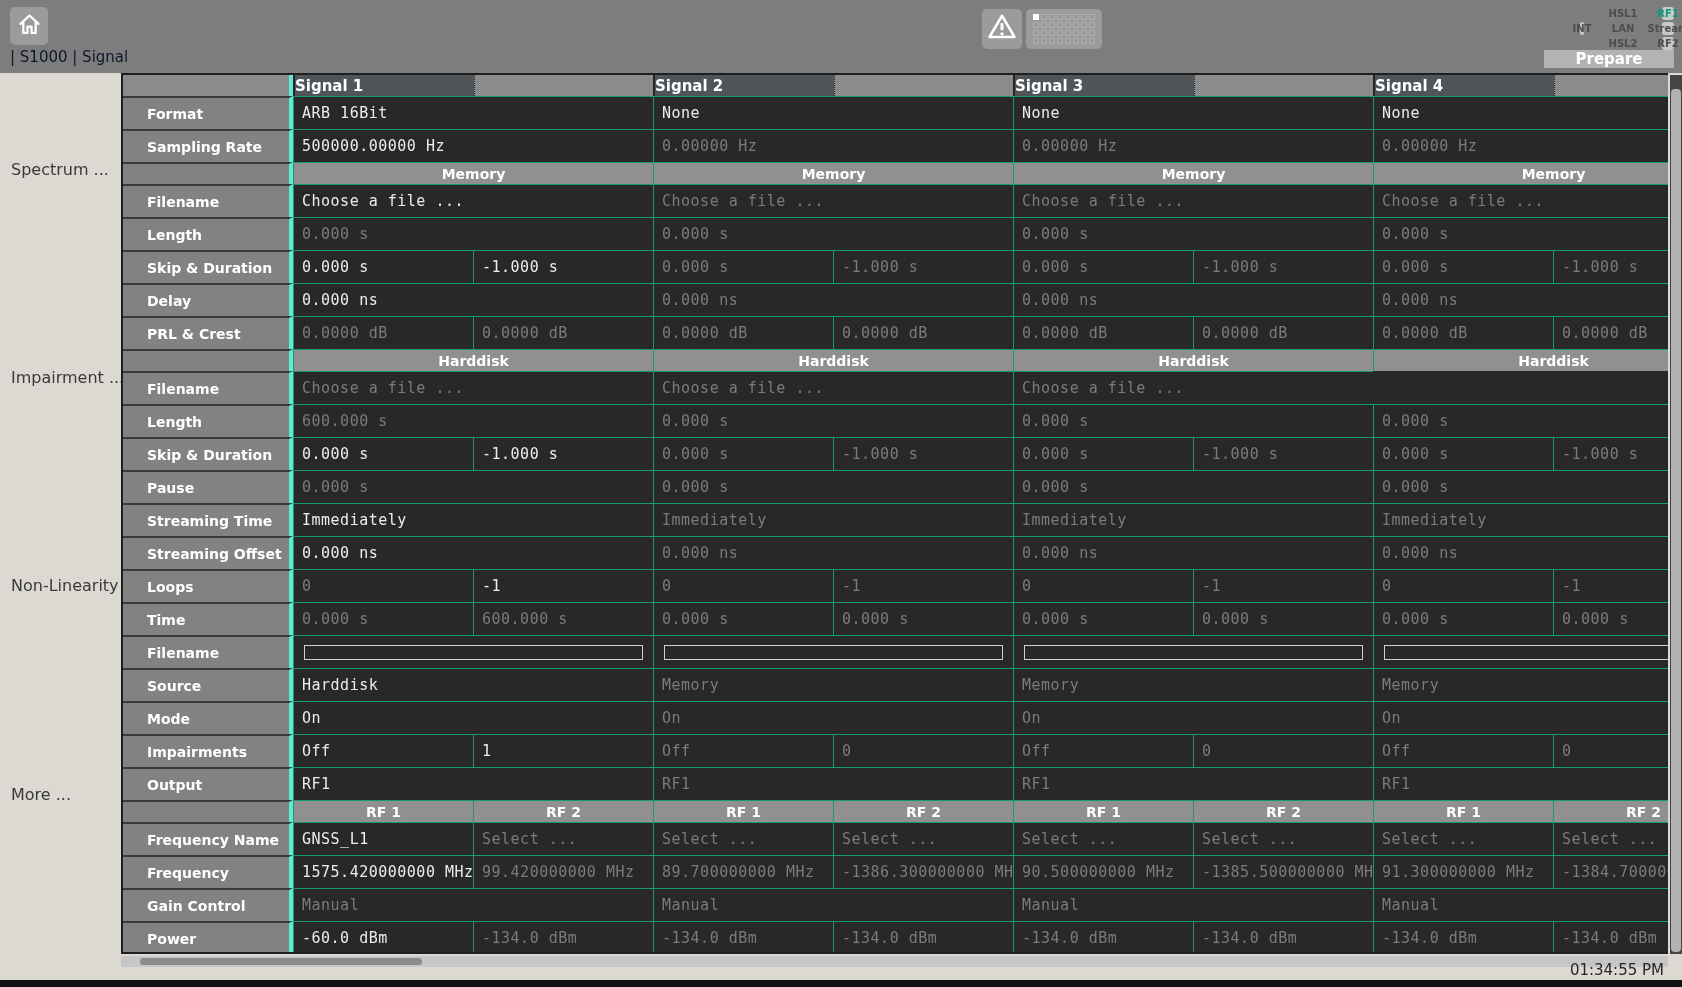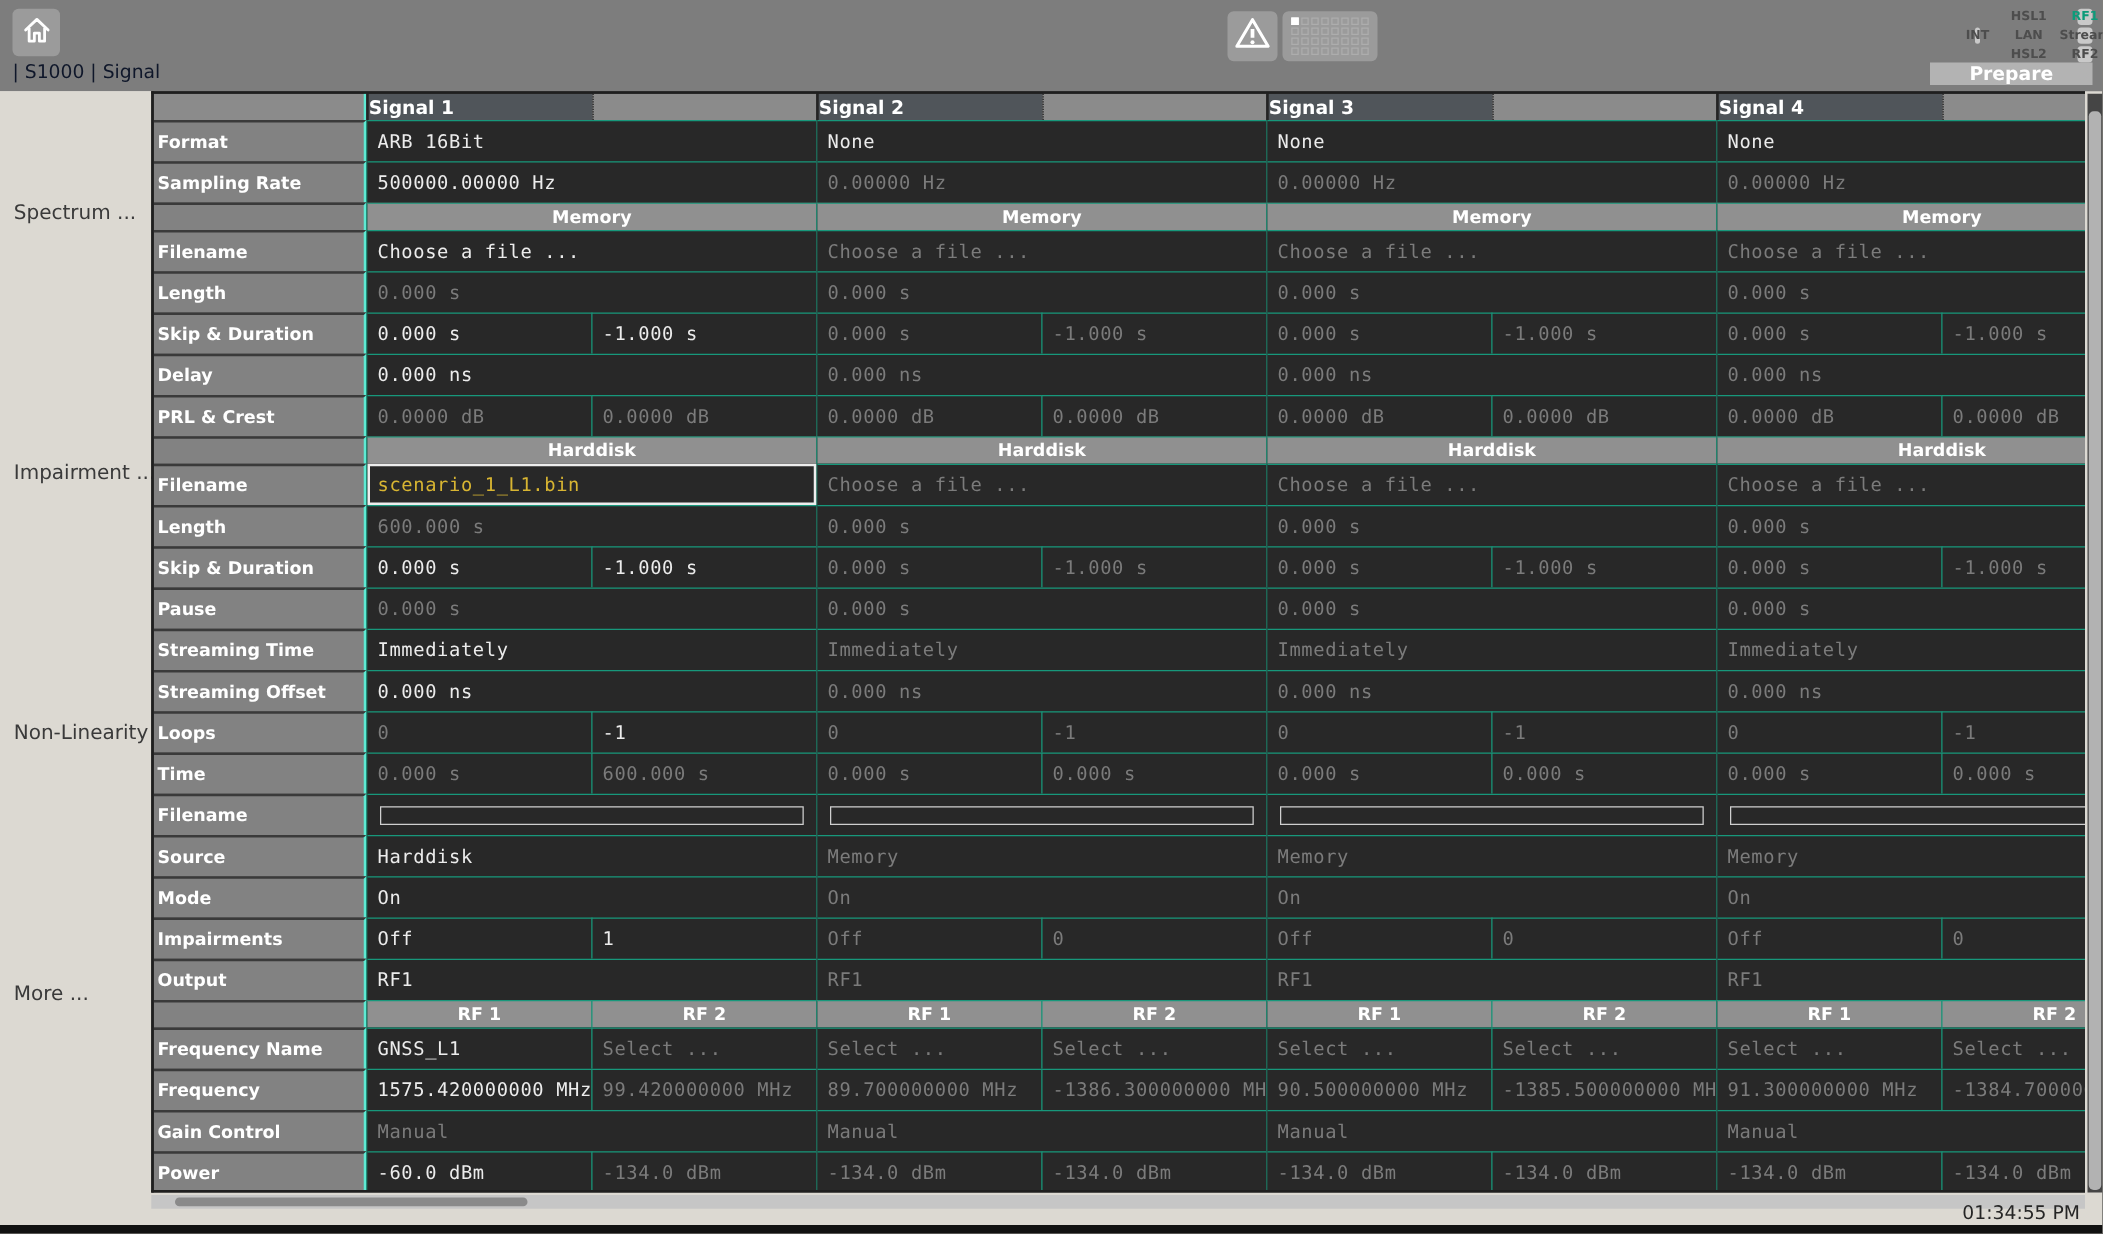--- a/index.html
+++ b/index.html
@@ -27,22 +27,22 @@
   .side-item{position:absolute;left:11px;font-size:16px;color:#3a3a3a;white-space:nowrap;}
   
   #tablewrap{position:absolute;left:121px;top:73px;width:1547px;height:881px;overflow:hidden;
              background:#282828;border-left:2px solid #1f1f1f;border-top:2px solid #1f1f1f;
              border-bottom:2px solid #1f1f1f;box-sizing:border-box;}
   #tableinner{width:1612px;}
   .trow{display:flex;height:33px;}
   .trow.colheader{height:21px;}
   .trow.section,.trow.subheader{height:22px;}
   .lcell{width:170px;min-width:170px;box-sizing:border-box;background:#828282;
-         border-right:2px solid #5eead4;border-top:2px solid #3a3a3a;color:#fff;
-         font-weight:bold;font-size:14px;display:flex;align-items:center;padding-left:3px;white-space:nowrap;}
+         border-right:4px solid #5eead4;border-top:2px solid #3a3a3a;color:#fff;
+         font-weight:bold;font-size:14px;display:flex;align-items:center;padding-left:24px;white-space:nowrap;}
   .trow.colheader .lcell{border-top:none;background:#8b8b8b;}
   .sig{width:360px;min-width:360px;box-sizing:border-box;display:flex;border-left:1px solid #17987b;}
   .trow.colheader .sig{border-left:2px solid #242424;}
   .hcell{flex:1;display:flex;align-items:center;padding-left:0;box-sizing:border-box;
          font-weight:bold;font-size:15px;color:#fff;overflow:hidden;white-space:nowrap;}
   .hcell.dark{background:#50555a;}
   .hcell.lite{background:#8b8b8b;border-left:1px dotted #1c1c1c;}
   .scell{flex:1;background:#909090;display:flex;align-items:center;justify-content:center;
          font-weight:bold;font-size:14px;color:#fff;border-top:1px solid #17987b;box-sizing:border-box;overflow:hidden;}
   .scell.half + .scell.half{border-left:1px solid #17987b;}
@@ -302,23 +302,20 @@
         <div class="sig">
           <div class="scell">Harddisk</div>
         </div>
         <div class="sig">
           <div class="scell">Harddisk</div>
         </div>
       </div>
       <div class="trow data">
         <div class="lcell">Filename</div>
         <div class="sig">
-          <div class="cell sel">scenario_1_L1.bin</div>
-        </div>
-        <div class="sig">
           <div class="cell d">Choose a file ...</div>
         </div>
         <div class="sig">
           <div class="cell d">Choose a file ...</div>
         </div>
         <div class="sig">
           <div class="cell d">Choose a file ...</div>
         </div>
       </div>
       <div class="trow data">

